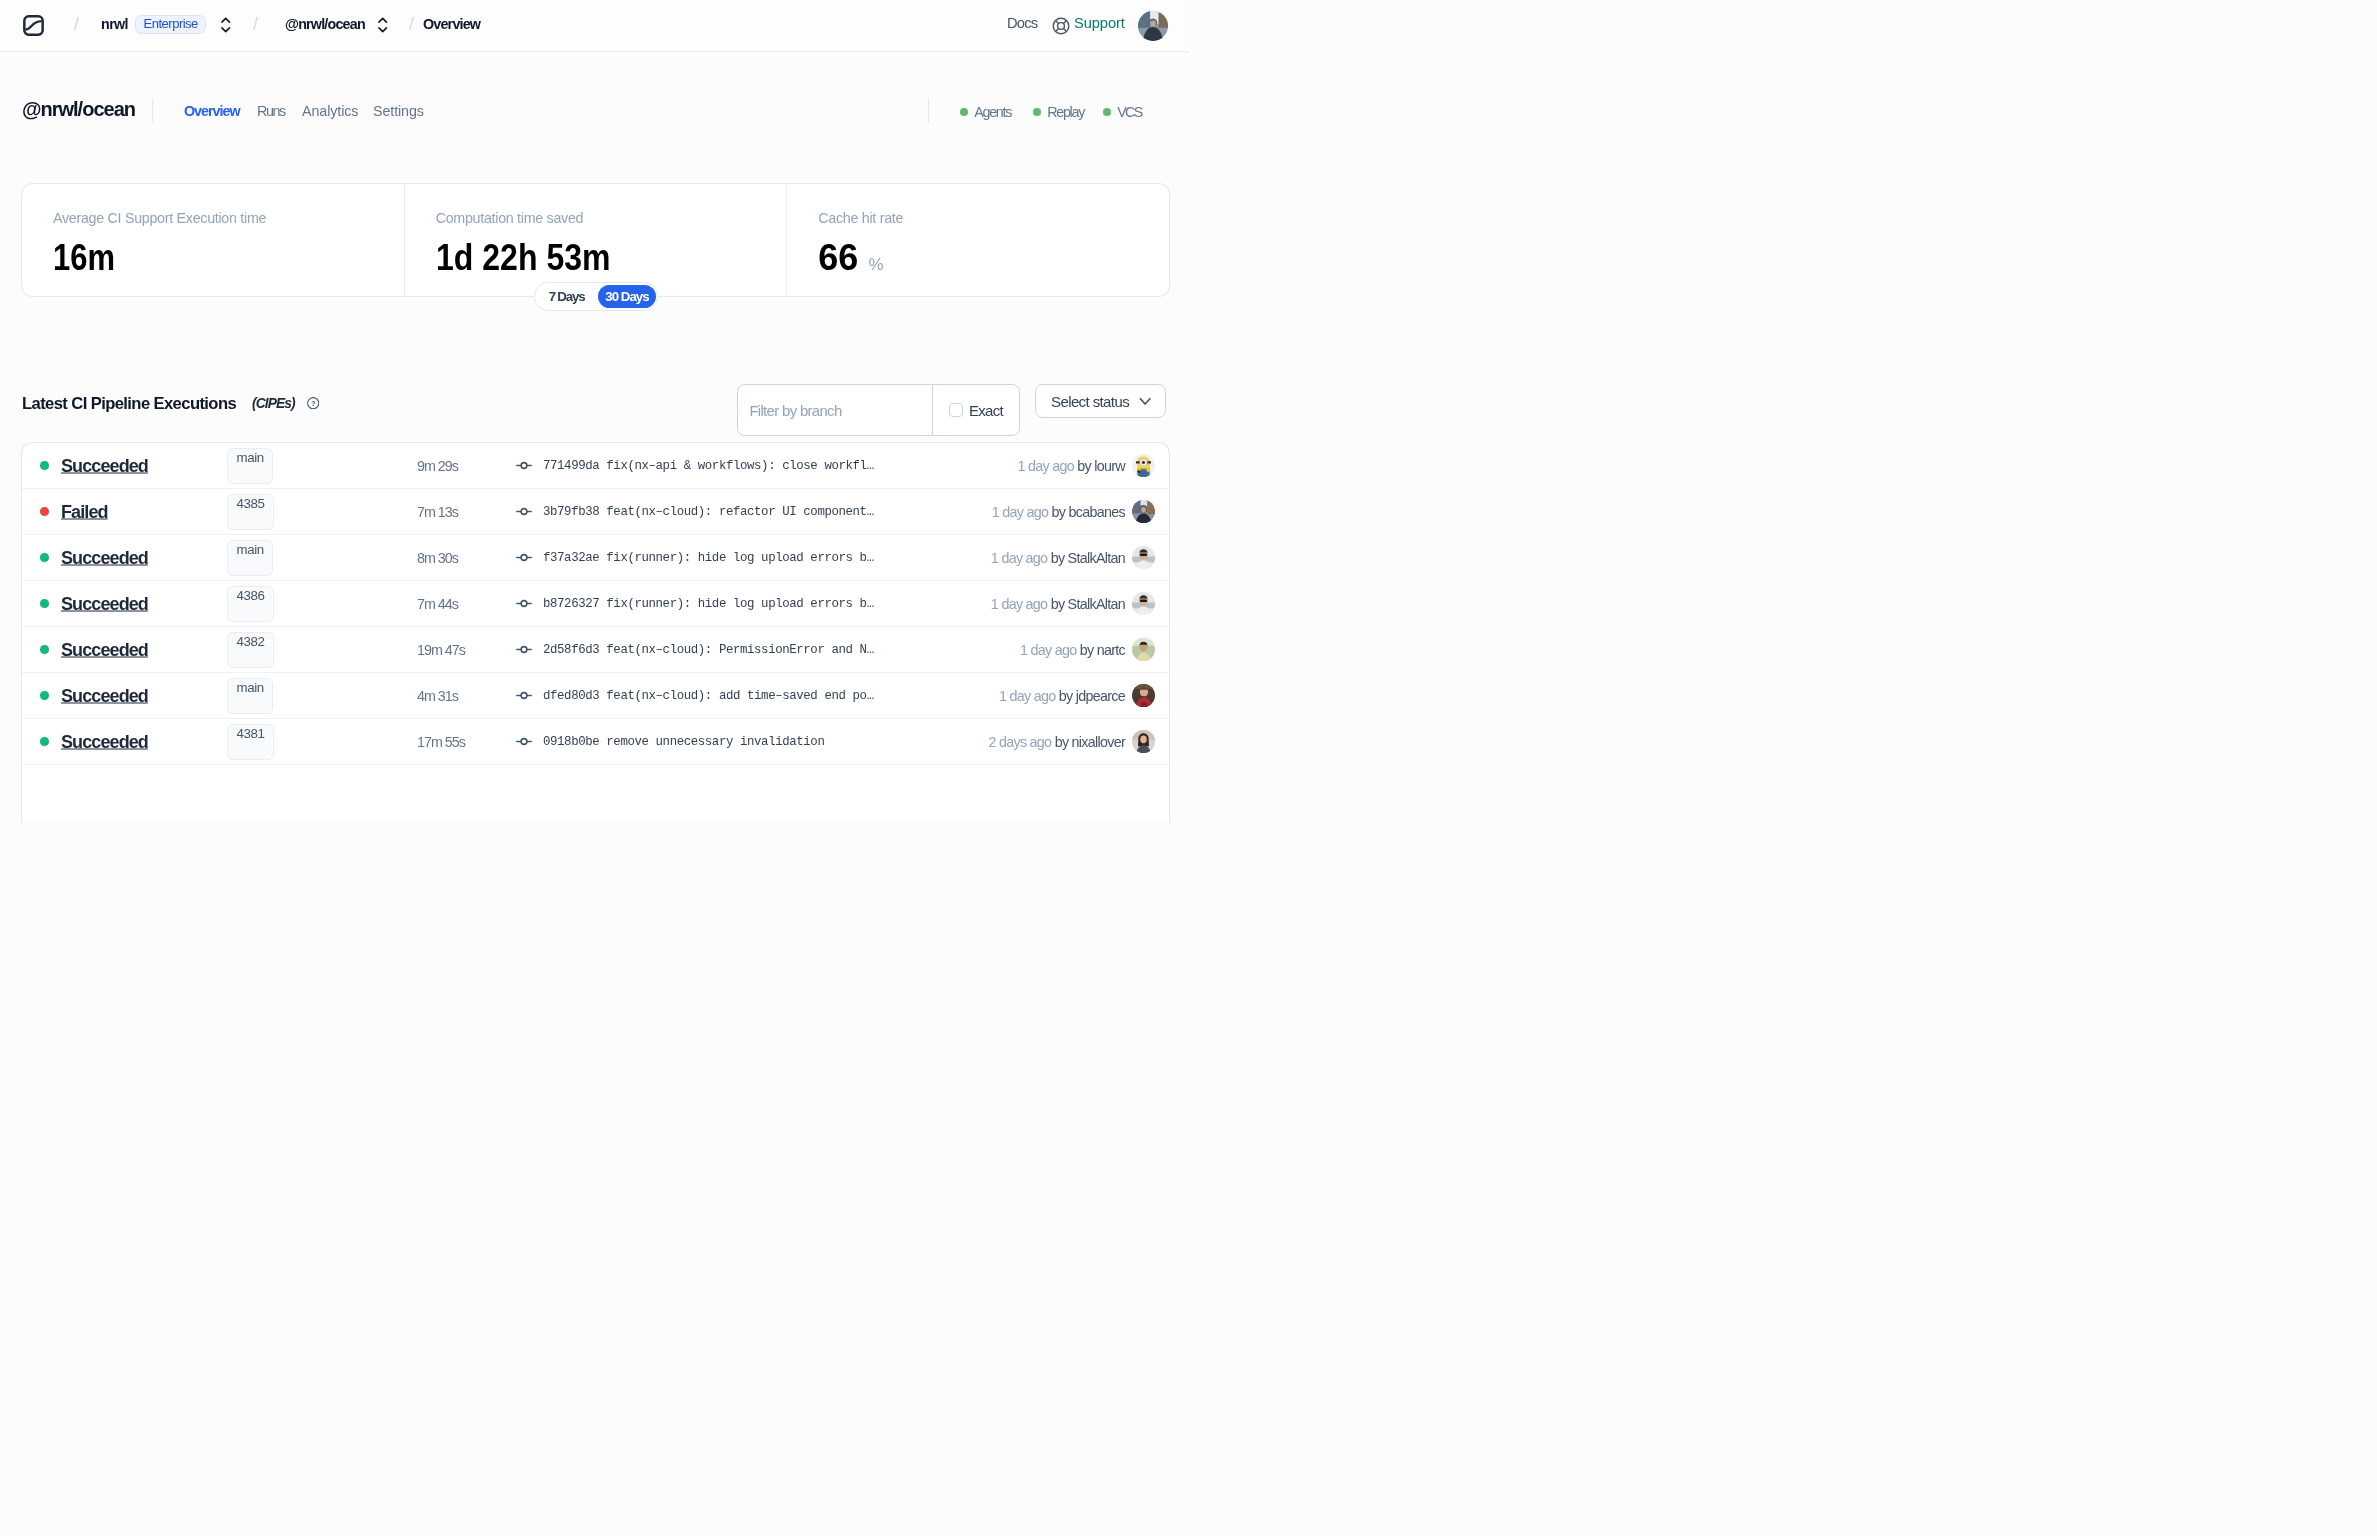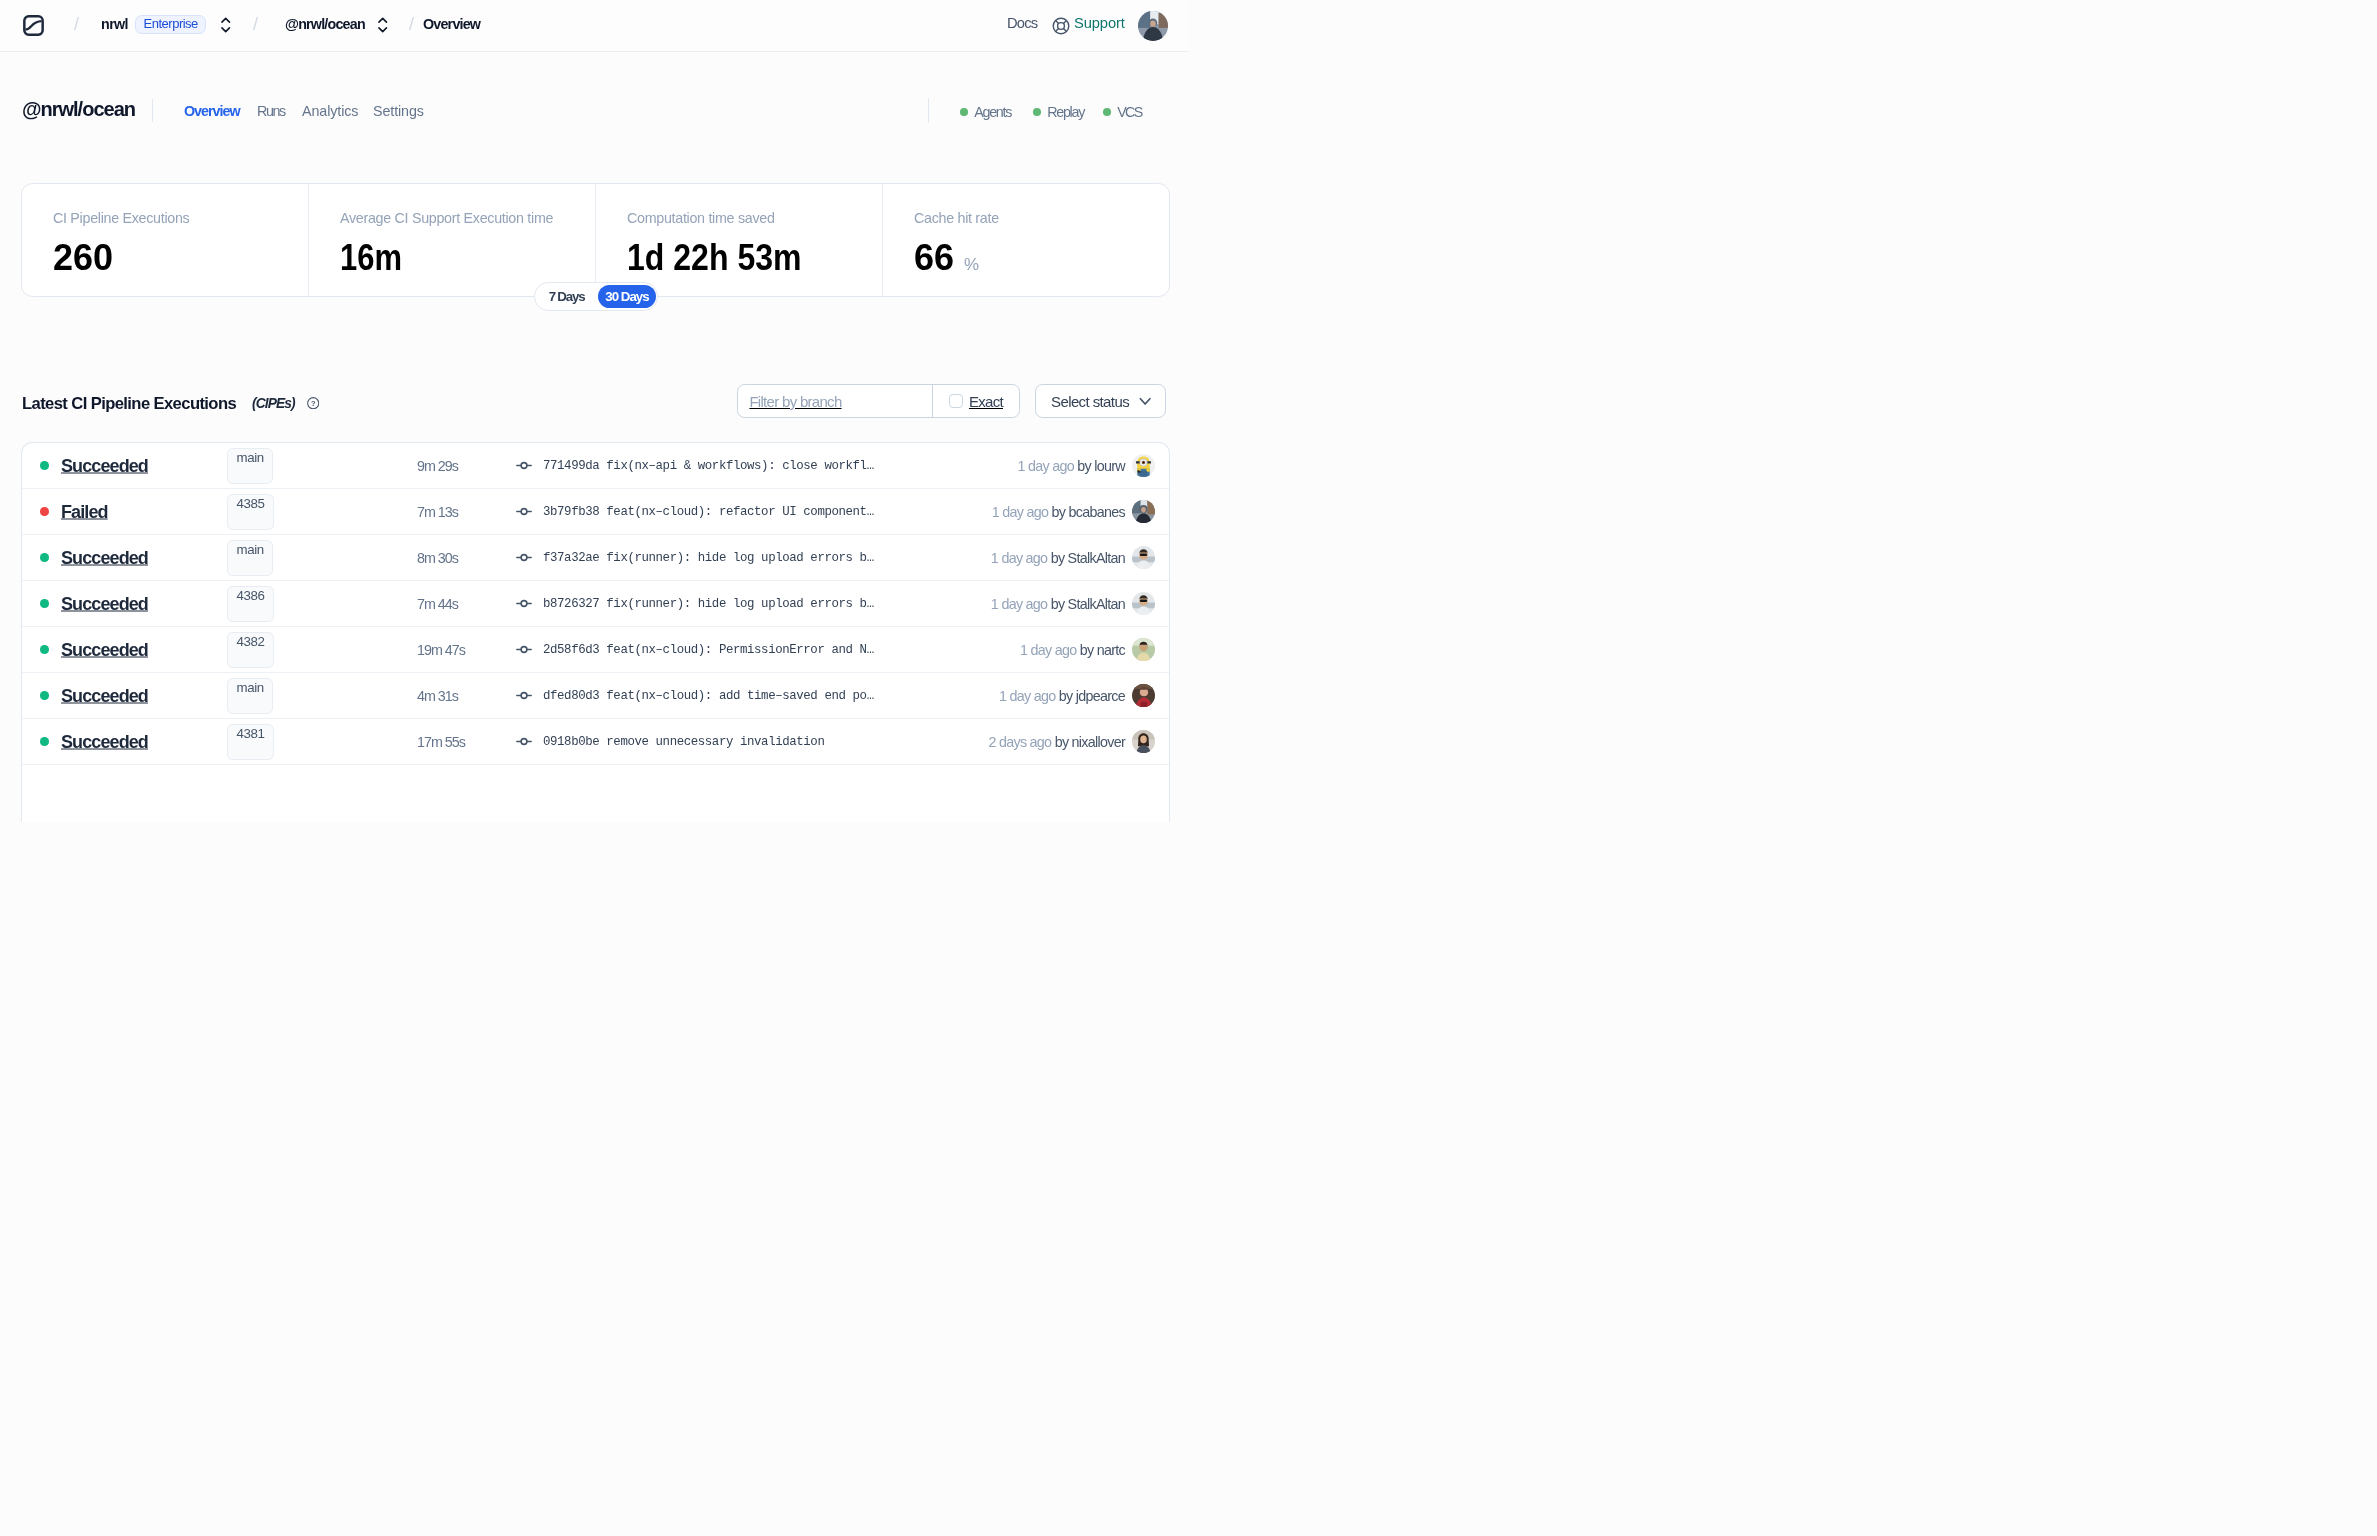--- a/index.html
+++ b/index.html
@@ -24,21 +24,21 @@
 .statvalue { font-size:36px; font-weight:700; color:#000; letter-spacing:0; margin-top:10.5px; transform-origin:left; white-space:nowrap; }
 .sqz { display:inline-block; transform-origin:left center; }
 .statvalue .unit { font-size:17px; font-weight:400; color:#94a3b8; letter-spacing:0; }
 .pilltoggle { position:absolute; left:534px; top:282px; width:124px; height:28.5px; background:#fff; border:1px solid #e2e8f0; border-radius:14.3px; display:flex; align-items:center; }
 .pt7 { flex:0 0 63px; text-align:center; font-size:13.3px; font-weight:700; color:#334155; letter-spacing:-1.2px; }
 .pt30 { position:absolute; left:63px; top:1.9px; width:58px; height:23px; background:#2563eb; border-radius:11.4px; color:#fff; font-size:13.3px; font-weight:700; text-align:center; line-height:23px; letter-spacing:-1px; }
 
 .secheading { position:absolute; left:22px; top:394px; font-size:16.6px; font-weight:700; color:#0f172a; letter-spacing:-0.6px; }
 .cipes { font-size:13.8px; font-style:italic; font-weight:700; color:#1e293b; letter-spacing:-0.9px; }
 
-.filtergroup { position:absolute; left:737px; top:384px; width:283px; height:34px; background:#fff; border:1px solid #cbd5e1; border-radius:7.6px; display:flex; align-items:center;text-decoration:underline; }
+.filtergroup { position:absolute; left:737px; top:384px; width:283px; height:52px; background:#fff; border:1px solid #cbd5e1; border-radius:7.6px; display:flex; align-items:center; }
 .fg-input { flex:0 0 195px; height:100%; border-right:1px solid #cbd5e1; display:flex; align-items:center; padding-left:11.4px; color:#94a3b8; font-size:15px; letter-spacing:-0.7px; }
 .fg-exact { display:flex; align-items:center; padding-left:16px; }
 .checkbox { width:14.3px; height:14.3px; border:1px solid #cbd5e1; border-radius:3.8px; background:#fff; margin-right:5.7px; }
 .fg-exact span { font-size:15px; color:#334155; letter-spacing:-0.7px; }
 .selectstatus { position:absolute; left:1035px; top:384px; width:131px; height:34px; background:#fff; border:1px solid #cbd5e1; border-radius:7.6px; display:flex; align-items:center; justify-content:space-between; padding:0 12.4px 0 15px; }
 .selectstatus span { font-size:15px; font-weight:500; color:#334155; letter-spacing:-0.6px; }
 
 .tbl { position:absolute; left:21px; top:442px; width:1149px; height:380px; background:#fff; border:1px solid #e2e8f0; border-radius:11.4px 11.4px 0 0; border-bottom:none; overflow:hidden; }
 .row { position:relative; height:46px; border-bottom:1px solid #edf0f4; }
 .dot { position:absolute; left:18px; top:50%; margin-top:-4.3px; width:8.6px; height:8.6px; border-radius:50%; }
@@ -106,24 +106,20 @@
 <div class="abs tab" style="left:257px; top:103px; letter-spacing:-1.4px;">Runs</div>
 <div class="abs tab" style="left:302px; top:103px; letter-spacing:-0.1px;">Analytics</div>
 <div class="abs tab" style="left:373px; top:103px; letter-spacing:-0.1px;">Settings</div>
 <div class="vdiv" style="left:928px; top:98px; height:25px;"></div>
 <div class="abs" style="left:960px; top:103px;"><span class="statusdot"></span><span class="statuslabel">Agents</span></div>
 <div class="abs" style="left:1033px; top:103px;"><span class="statusdot"></span><span class="statuslabel">Replay</span></div>
 <div class="abs" style="left:1103px; top:103px;"><span class="statusdot"></span><span class="statuslabel" style="letter-spacing:-1.7px;">VCS</span></div>
 
 <div class="statscard">
   <div class="statcol">
-      <div class="statlabel">CI Pipeline Executions</div>
-      <div class="statvalue">260</div>
-    </div>
-  <div class="statcol">
       <div class="statlabel">Average CI Support Execution time</div>
       <div class="statvalue"><span class="sqz" style="transform:scaleX(0.86);">16m</span></div>
     </div>
   <div class="statcol">
       <div class="statlabel">Computation time saved</div>
       <div class="statvalue"><span class="sqz" style="transform:scaleX(0.89);">1d 22h 53m</span></div>
     </div>
   <div class="statcol">
       <div class="statlabel">Cache hit rate</div>
       <div class="statvalue">66 <span class="unit">%</span></div>

